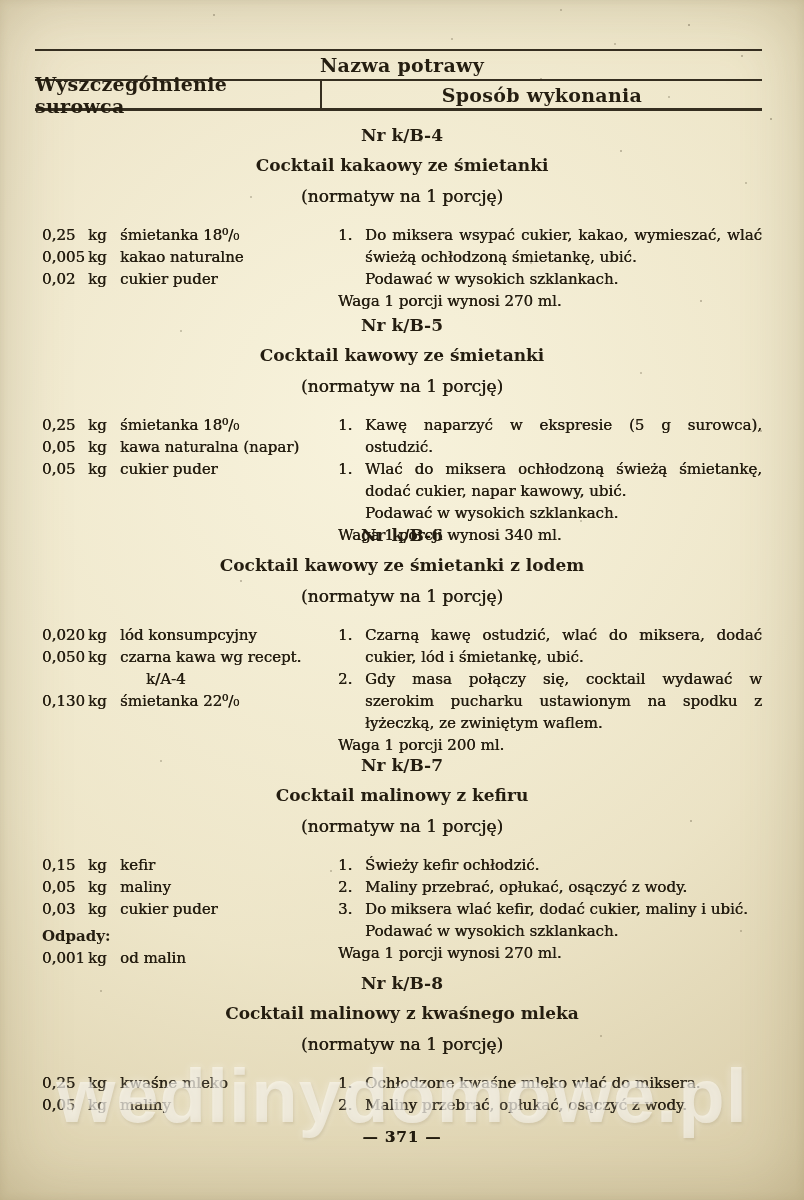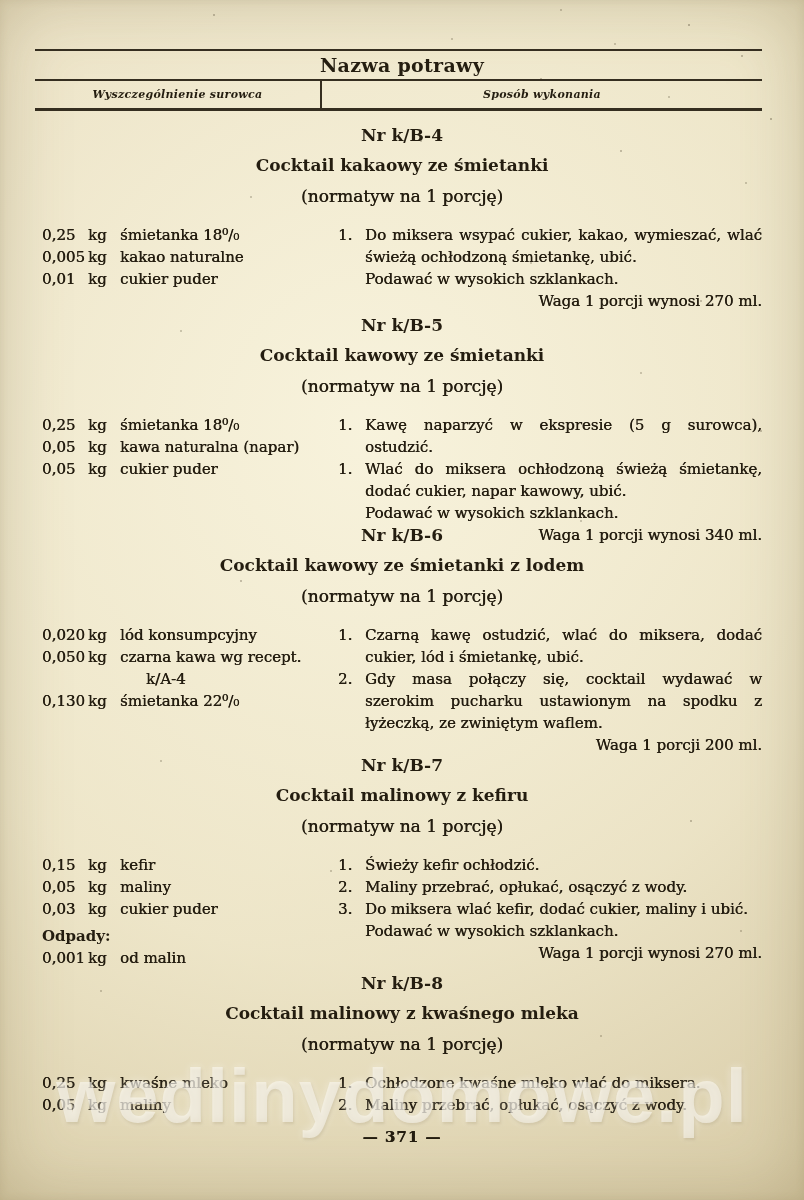--- a/index.html
+++ b/index.html
@@ -27,38 +27,38 @@
       240px 580px 0 rgba(60,50,30,.35), 700px 640px 0 rgba(60,50,30,.3), 430px 700px 0 rgba(60,50,30,.3),
       160px 760px 0 rgba(60,50,30,.3), 690px 820px 0 rgba(60,50,30,.35), 330px 870px 0 rgba(60,50,30,.3),
       740px 930px 0 rgba(60,50,30,.3), 100px 990px 0 rgba(60,50,30,.3), 600px 1035px 0 rgba(60,50,30,.3);
   }
   .rule{height:2px;background:#352e20;margin:0 42px 0 35px;}
   .rule.thick{height:3px;}
   .hdr-title-row{height:28px;display:flex;align-items:center;justify-content:center;
     font-weight:bold;font-size:19px;letter-spacing:.3px;}
   .hdr-cols{display:flex;margin:0 42px 0 35px;height:27px;}
   .hdr-cell{display:flex;align-items:center;justify-content:center;
-    font-weight:bold;font-size:11px;letter-spacing:.3px;font-style:italic;}
+    font-weight:bold;font-size:19px;letter-spacing:.3px;}
   .hdr-cell.left{width:285px;border-right:2px solid #352e20;}
   .hdr-cell.right{flex:1;}
   .recipe{position:absolute;left:0;right:0;}
   .rnum,.rtitle,.rnorm{text-align:center;font-size:17px;line-height:18px;}
   .rnum{font-weight:bold;margin-bottom:12px;}
   .rtitle{font-weight:bold;margin-bottom:13px;}
   .rnorm{margin-bottom:19px;text-shadow:.35px 0 0 currentColor;}
   .rbody{display:flex;padding:0 42px;font-size:15px;line-height:22px;}
   .ing-col{width:296px;flex-shrink:0;text-shadow:.35px 0 0 currentColor;}
   .ing-row{display:grid;grid-template-columns:46px 32px 1fr;}
   .iname2{grid-column:3;padding-left:26px;}
   .waste-label{font-weight:bold;margin-top:5px;text-shadow:none;}
   .steps-col{flex:1;text-shadow:.35px 0 0 currentColor;}
   .step{display:flex;}
   .snum{width:27px;flex-shrink:0;}
   .stext{flex:1;text-align:justify;}
-  .weight{text-align:right;}
+  .weight{text-align:left;}
   .page-number{position:absolute;left:0;right:0;top:1128px;text-align:center;
     font-weight:bold;font-size:15px;letter-spacing:1px;text-shadow:.35px 0 0 currentColor;}
   .watermark{position:absolute;top:1052px;left:50%;transform:translateX(-50%);
     font-family:"Liberation Sans",sans-serif;font-weight:bold;font-size:76px;letter-spacing:1px;
     color:rgba(253,252,246,.55);white-space:nowrap;
     text-shadow:0 0 8px rgba(255,255,255,.4), 1px 2px 3px rgba(130,110,65,.25);
     pointer-events:none;}
 </style>
 </head>
 <body>
@@ -86,21 +86,21 @@
           <span>0,25</span>
           <span>kg</span>
           <span>śmietanka 18⁰/₀</span>
         </div>
         <div class="ing-row">
           <span>0,005</span>
           <span>kg</span>
           <span>kakao naturalne</span>
         </div>
         <div class="ing-row">
-          <span>0,01</span>
+          <span>0,02</span>
           <span>kg</span>
           <span>cukier puder</span>
         </div>
       </div>
       <div class="steps-col">
         <div class="step">
           <span class="snum">1.</span>
           <span class="stext">Do miksera wsypać cukier, kakao, wymieszać, wlać świeżą ochłodzoną śmietankę, ubić.</span>
         </div>
         <div class="step">

